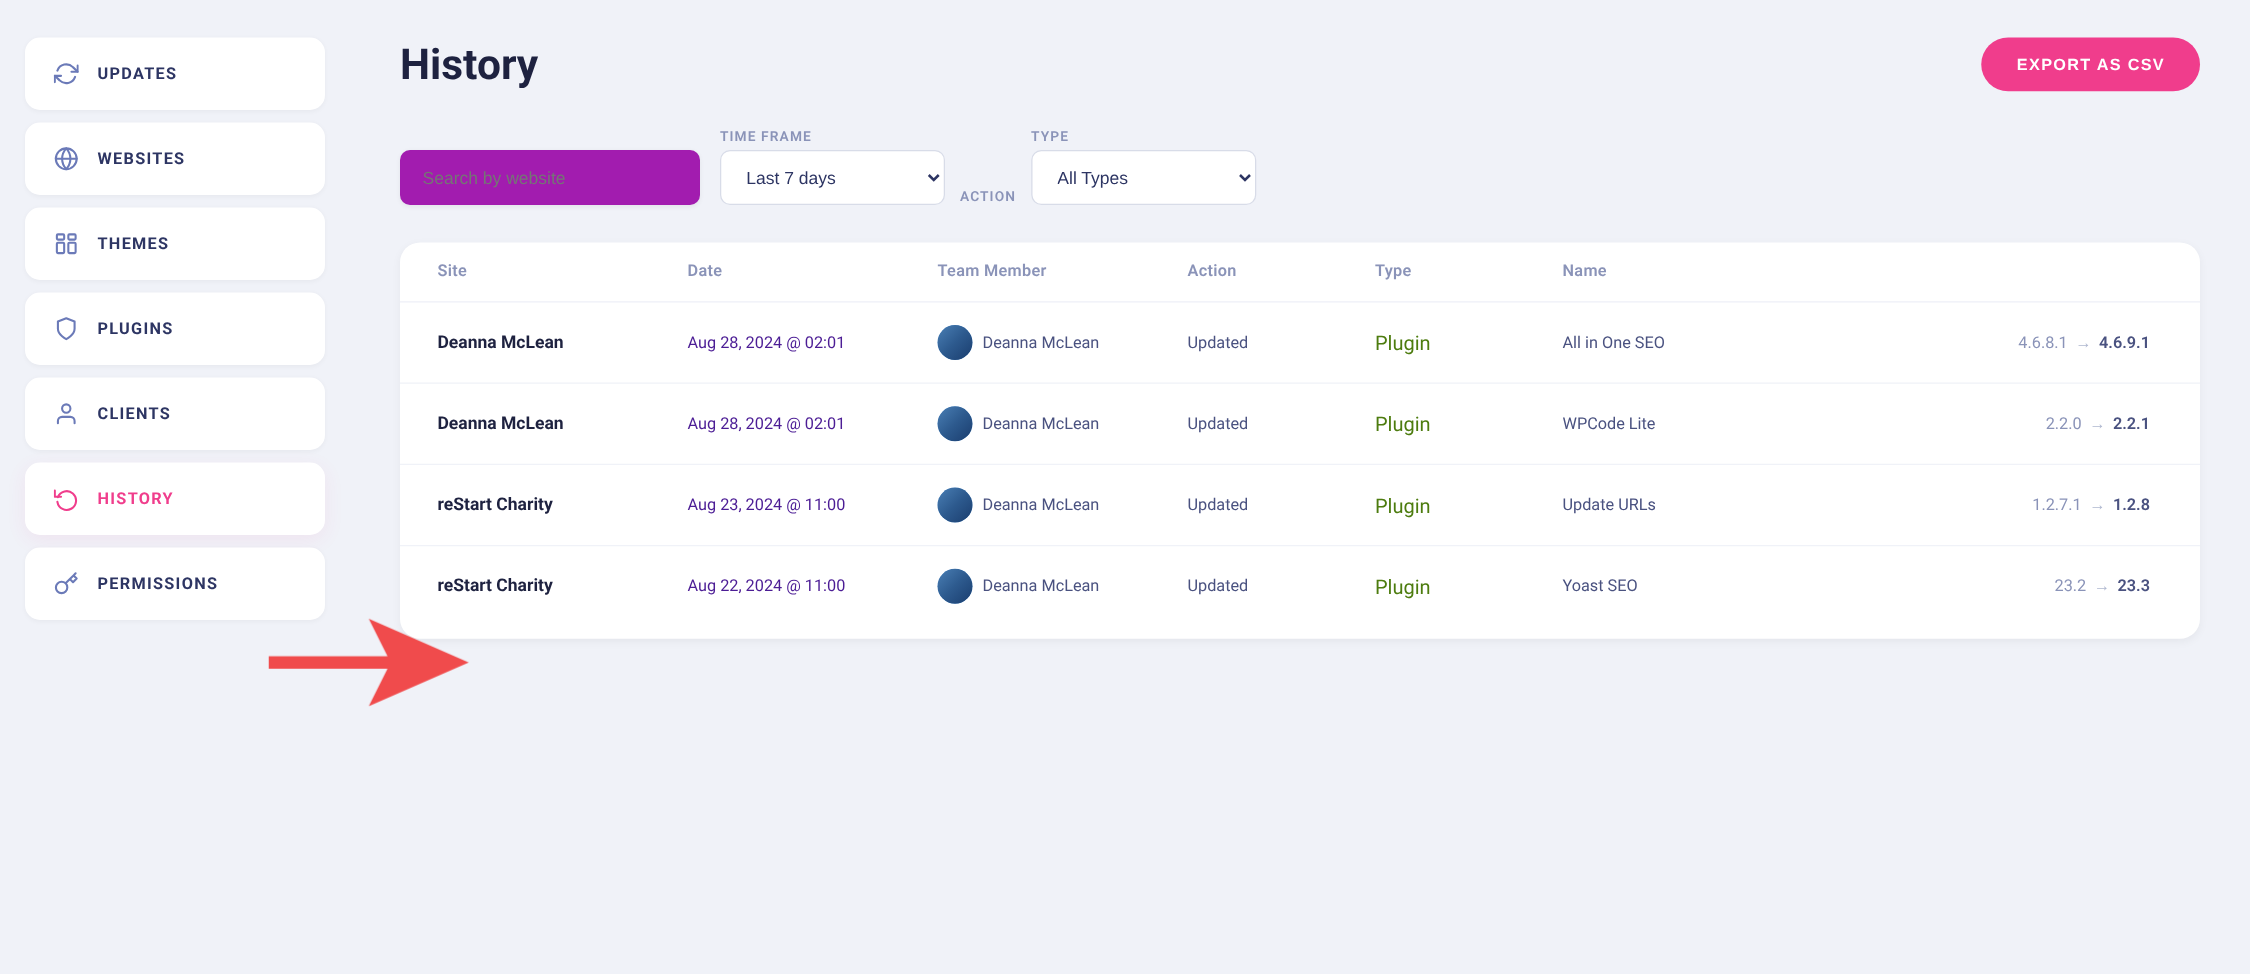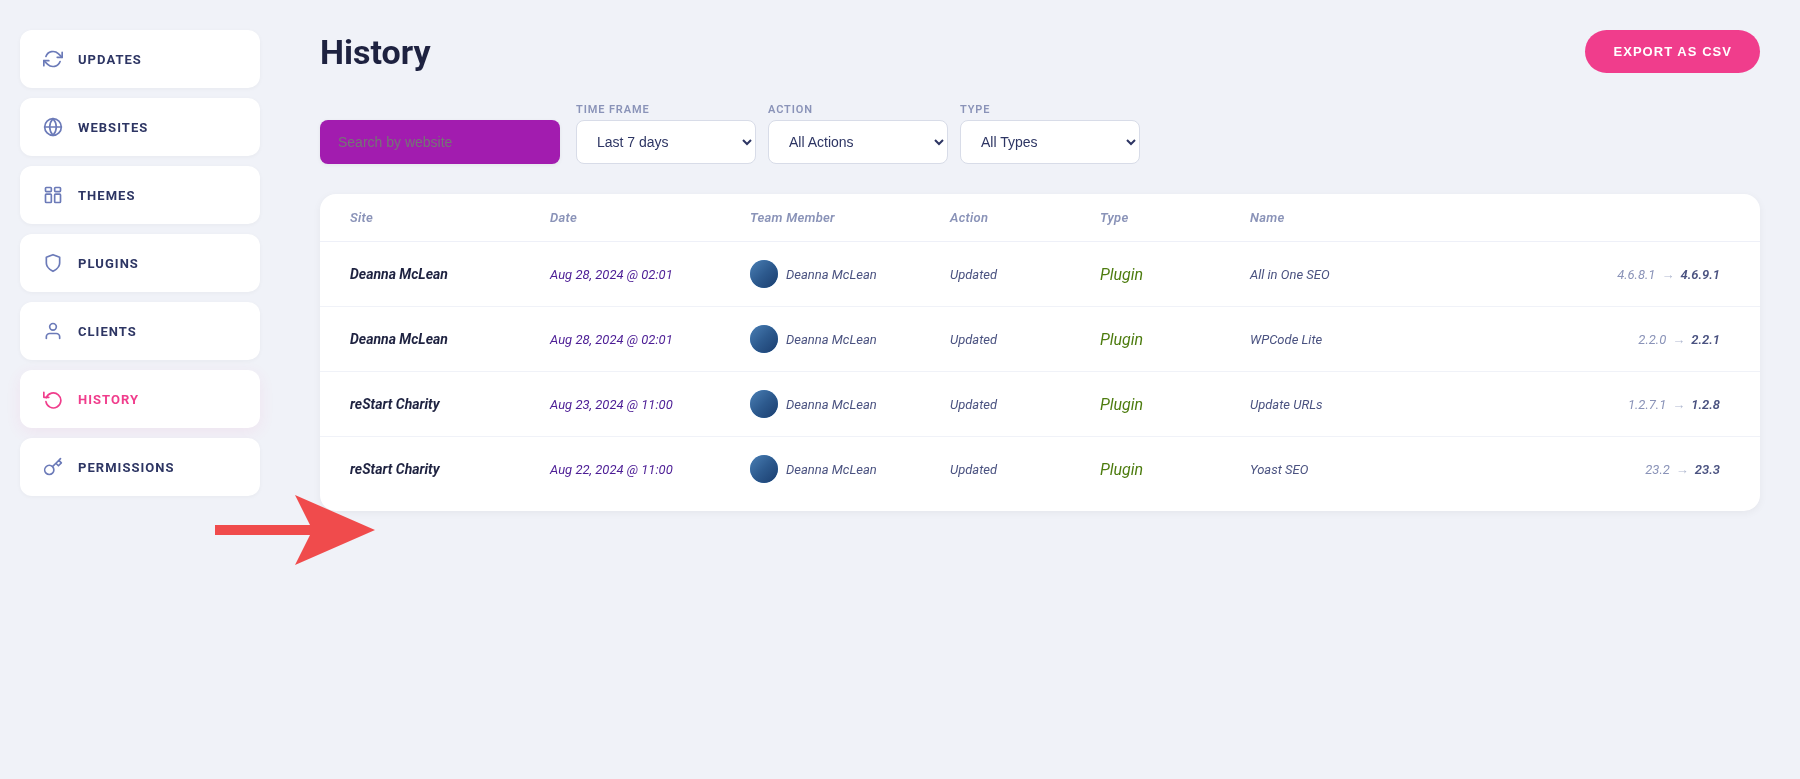--- a/index.html
+++ b/index.html
@@ -144,21 +144,20 @@
       align-items: flex-end;
     }
 
     
     .table-container {
       background: white;
       border-radius: 16px;
       padding: 0 0 10px 0;
       box-shadow: 0 2px 8px rgba(0,0,0,0.05);
       overflow: hidden;
-      font-style: italic;
     }
 
     .table-header {
       display: grid;
       grid-template-columns: 200px 200px 200px 150px 150px 1fr;
       padding: 16px 30px;
       border-bottom: 1.5px solid #eef0f8;
     }
 
     .col-header {
@@ -361,26 +360,20 @@
         <select class="filter-select">
           <option>Last 7 days</option>
           <option>Last 30 days</option>
           <option>Last 90 days</option>
           <option>All time</option>
         </select>
       </div>
 
       <div class="filter-group">
         <span class="filter-label">ACTION</span>
-        <select class="filter-select">
-          <option>All Actions</option>
-          <option>Updated</option>
-          <option>Installed</option>
-          <option>Deleted</option>
-        </select>
       </div>
 
       <div class="filter-group">
         <span class="filter-label">TYPE</span>
         <select class="filter-select">
           <option>All Types</option>
           <option>Plugin</option>
           <option>Theme</option>
           <option>Core</option>
         </select>

